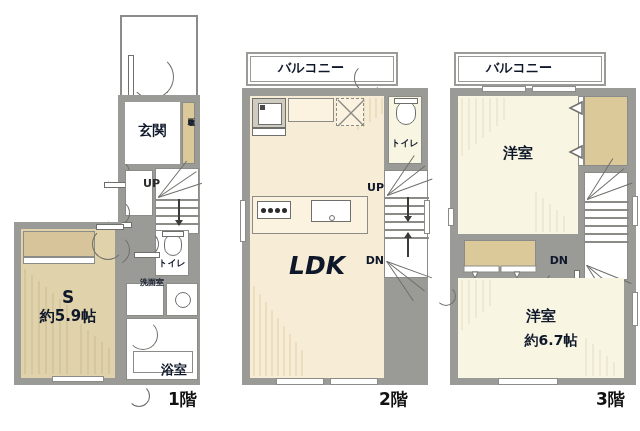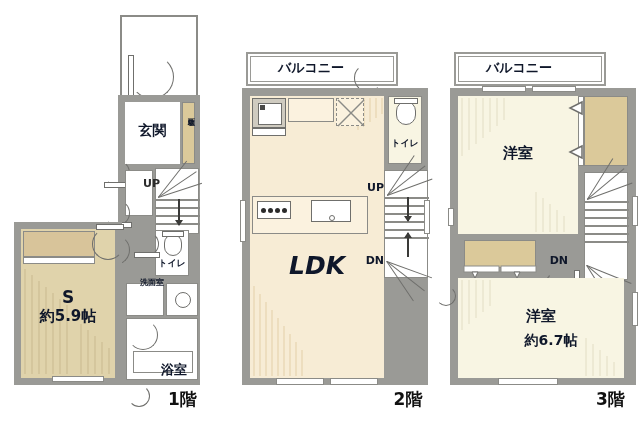--- a/index.html
+++ b/index.html
@@ -234,21 +234,21 @@
       <div class="sarrow up" style="left:22px;top:62px;height:24px;"></div>
     </div>
     <div class="lbl f-11" style="left:136px;top:182px;width:22px;text-align:right;">UP</div>
     <div class="lbl f-11" style="left:134px;top:255px;width:24px;text-align:right;">DN</div>
 
     <div class="abs" style="left:14px;top:200px;width:6px;height:42px;background:#fff;border:1px solid #8b8b87;"></div>
     <div class="abs" style="left:198px;top:200px;width:6px;height:34px;background:#fff;border:1px solid #8b8b87;"></div>
     <div class="abs" style="left:50px;top:378px;width:48px;height:7px;background:#fff;border:1px solid #8b8b87;"></div>
     <div class="abs" style="left:104px;top:378px;width:48px;height:7px;background:#fff;border:1px solid #8b8b87;"></div>
 
-    <div class="lbl floor-tag" style="left:160px;top:390px;width:44px;text-align:center;">2階</div>
+    <div class="lbl floor-tag" style="left:153px;top:390px;width:44px;text-align:left;">2階</div>
   </div>
 
   <div class="abs" style="left:436px;top:0;width:204px;height:431px;">
 
     <div class="abs" style="left:18px;top:52px;width:152px;height:34px;border:2px solid #9a9a96;background:#fff;"></div>
     <div class="abs" style="left:22px;top:56px;width:144px;height:26px;border:1px solid #9a9a96;background:#fff;"></div>
     <div class="lbl lbl-jp f-13" style="left:28px;top:61px;width:110px;">バルコニー</div>
 
     <div class="abs wall" style="left:14px;top:88px;width:186px;height:297px;"></div>
 

